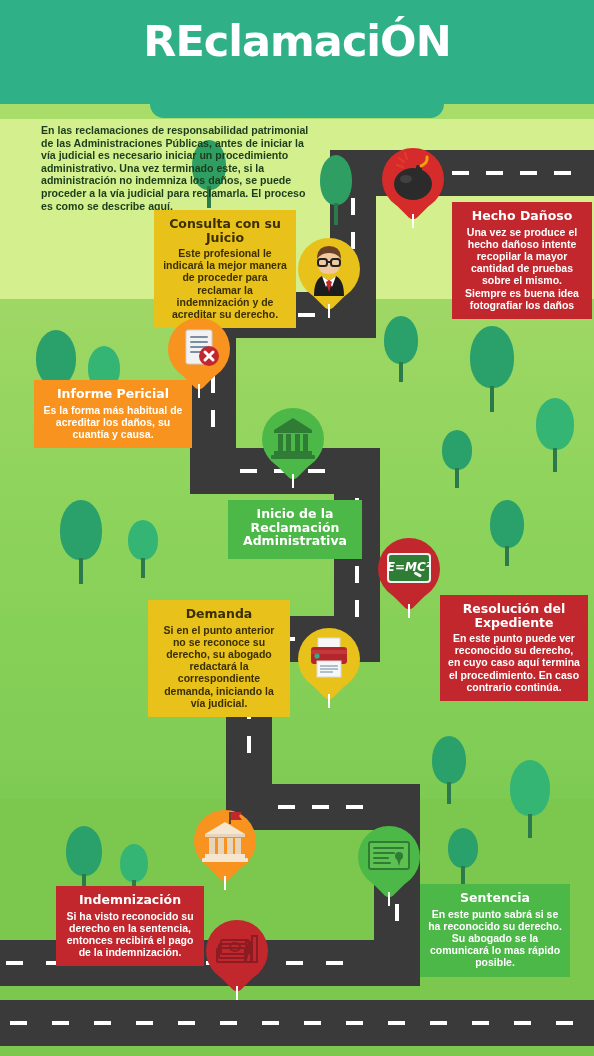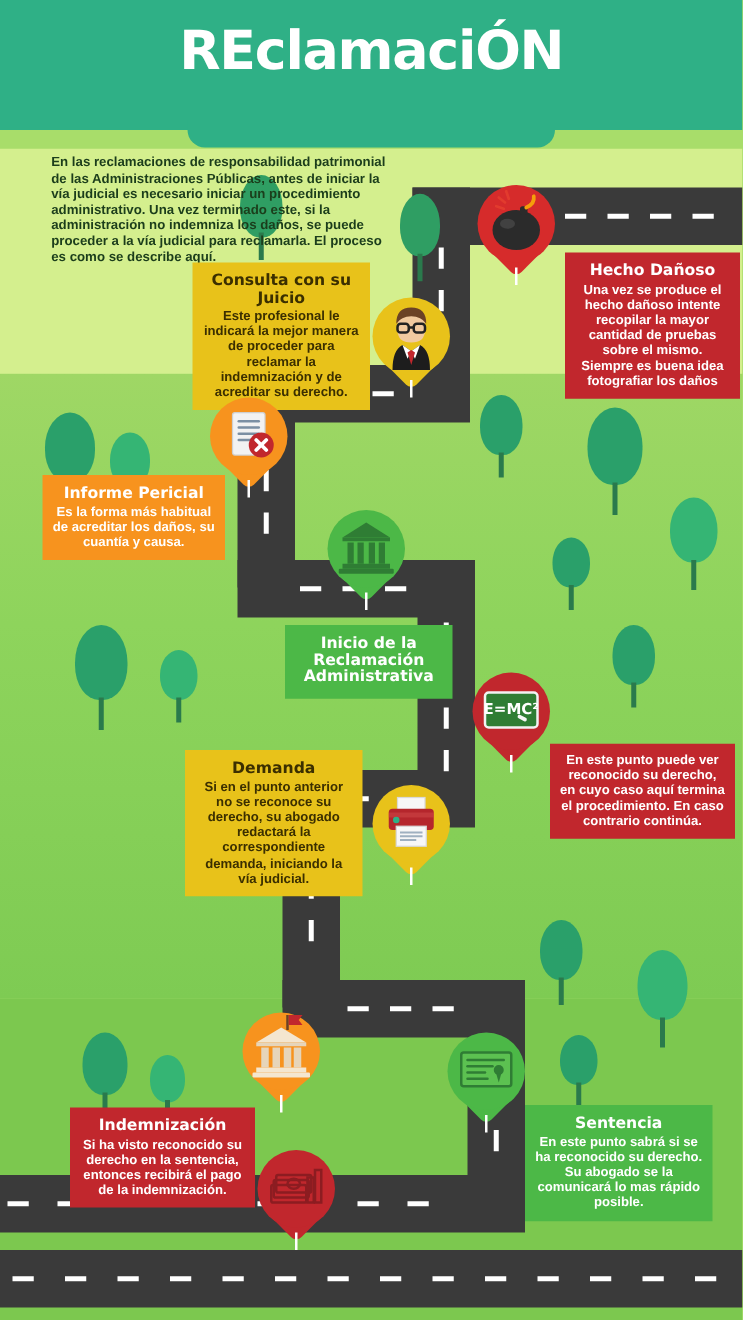--- a/index.html
+++ b/index.html
@@ -265,30 +265,31 @@
   <div class="box" style="left:452px;top:202px;width:140px;background:#c1272d;">
     <span class="bt">Hecho Dañoso</span>
     <span class="bp">Una vez se produce el hecho dañoso intente recopilar la mayor cantidad de pruebas sobre el mismo. Siempre es buena idea fotografiar los daños</span>
   </div>
 
   <div class="box dark" style="left:154px;top:210px;width:142px;background:#e8c21a;">
     <span class="bt">Consulta con su Juicio</span>
     <span class="bp">Este profesional le indicará la mejor manera de proceder para reclamar la indemnización y de acreditar su derecho.</span>
   </div>
 
-  <div class="box" style="left:34px;top:380px;width:146px;background:#f7931e;">
+  <div class="box" style="left:34px;top:380px;width:158px;background:#f7931e;">
     <span class="bt">Informe Pericial</span>
     <span class="bp">Es la forma más habitual de acreditar los daños, su cuantía y causa.</span>
   </div>
 
   <div class="box" style="left:228px;top:500px;width:134px;background:#4cb847;">
     <span class="bt">Inicio de la Reclamación Administrativa</span>
   </div>
 
   <div class="box" style="left:440px;top:595px;width:148px;background:#c1272d;">
+    <span class="bt">Resolución del Expediente</span>
     <span class="bp">En este punto puede ver reconocido su derecho, en cuyo caso aquí termina el procedimiento. En caso contrario continúa.</span>
   </div>
 
   <div class="box dark" style="left:148px;top:600px;width:142px;background:#e8c21a;">
     <span class="bt">Demanda</span>
     <span class="bp">Si en el punto anterior no se reconoce su derecho, su abogado redactará la correspondiente demanda, iniciando la vía judicial.</span>
   </div>
 
 
   <div class="box" style="left:420px;top:884px;width:150px;background:#4cb847;">
@@ -374,21 +375,21 @@
           <rect x="33" y="26" width="5" height="17"></rect>
           <rect x="41" y="26" width="5" height="17"></rect>
         </g>
         <rect x="12" y="43" width="38" height="4" fill="#2f7d34"></rect>
         <rect x="9" y="47" width="44" height="4" rx="1" fill="#2f7d34"></rect>
       </svg>
     </div>
     <div class="stick"></div>
   </div>
 
-  <div class="pin" style="left:378px;top:538px;">
+  <div class="pin" style="left:378px;top:538px;font-style:italic;">
     <div class="tip" style="background:#c1272d;"></div>
     <div class="head" style="background:#c1272d;"></div>
     <div class="gfx">
       <svg width="62" height="62" viewBox="0 0 62 62">
         <rect x="10" y="16" width="42" height="28" rx="3" fill="#2f7d34" stroke="#f2f2f2" stroke-width="2"></rect>
         <text x="31" y="33" text-anchor="middle" fill="#ffffff" font-size="12" font-weight="bold" font-family="DejaVu Sans, sans-serif">E=MC²</text>
         <rect x="36" y="35" width="8" height="3" rx="1.5" fill="#f5f5f5" transform="rotate(28 40 36)"></rect>
       </svg>
     </div>
     <div class="stick"></div>

